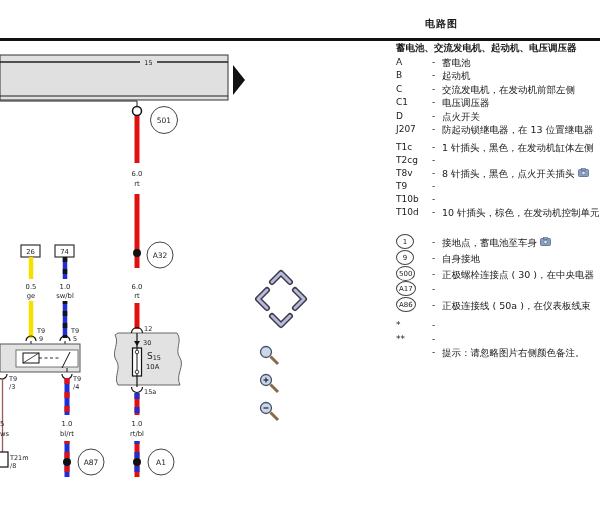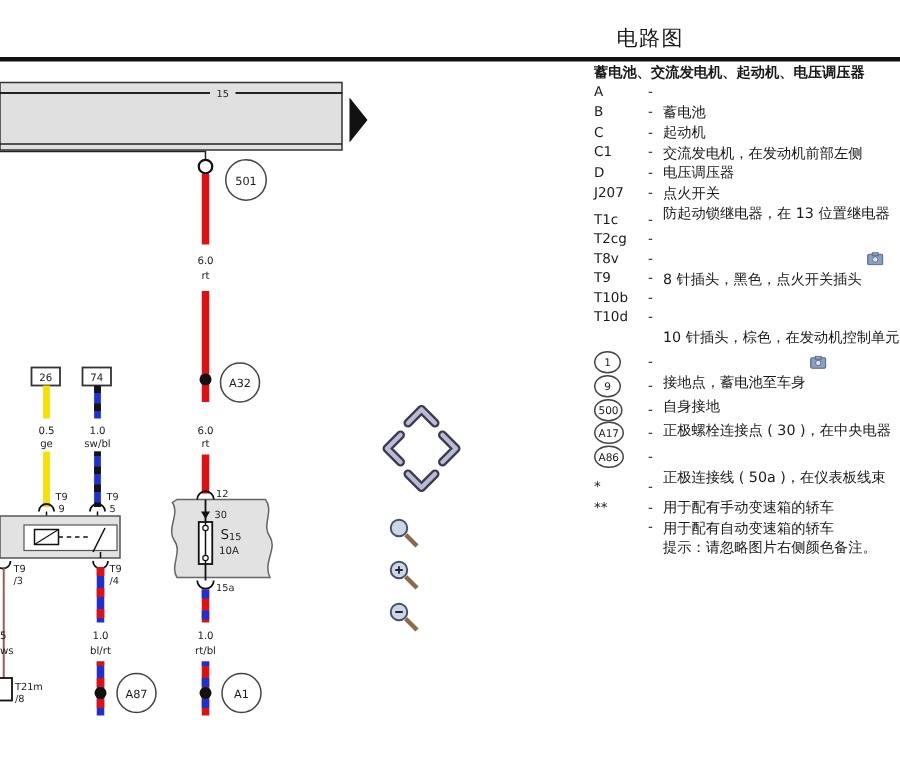--- a/index.html
+++ b/index.html
@@ -1,30 +1,30 @@
 <!DOCTYPE html>
 <html><head>
 <meta charset="utf-8">
 <style>
   html,body{margin:0;padding:0;background:#fff;}
   #canvas{position:relative;width:600px;height:505px;background:#ffffff;overflow:hidden;
           font-family:"DejaVu Sans","Liberation Sans",sans-serif;color:#1a1a1a;}
-  #page-title{position:absolute;left:411px;top:17px;font-size:14px;font-weight:400;letter-spacing:1px;}
+  #page-title{position:absolute;left:425px;top:17px;font-size:10px;font-weight:700;letter-spacing:1px;}
   #top-rule{position:absolute;left:0;top:38px;width:600px;height:2.5px;background:#111;}
   #diagram-svg{position:absolute;left:0;top:0;}
   svg text{font-family:"DejaVu Sans","Liberation Sans",sans-serif;fill:#1c1c1c;}
   .t7{font-size:6.8px;} .t65{font-size:6.5px;} .t8{font-size:7.5px;} .t9{font-size:9px;}
   .mid{text-anchor:middle;}
   
   #legend{position:absolute;left:396px;top:0;width:204px;height:505px;}
   .legend-title{position:absolute;left:0;width:220px;font-size:9.5px;font-weight:bold;white-space:nowrap;}
   .lrow{position:absolute;left:0;width:220px;height:15px;display:flex;align-items:flex-start;white-space:nowrap;}
   .lkey{flex:0 0 36px;font-size:9px;}
   .ldash{flex:0 0 10px;font-size:9px;}
-  .ltext{font-size:9.5px;margin-top:12px;}
+  .ltext{font-size:9.5px;}
   .circ{display:inline-block;border:1px solid #444;border-radius:50%;font-size:7px;line-height:8px;
         min-width:12px;padding:3px 2px 2px 2px;text-align:center;position:relative;top:-3px;}
   .cam{display:inline-block;margin-left:3px;vertical-align:-1px;}
 </style>
 </head>
 <body>
 
 <div id="canvas">
 
   <div id="page-title">电路图</div>
@@ -222,20 +222,21 @@
         <span class="ltext">点火开关</span>
       </div>
       <div class="lrow" style="top: 124px;">
         <span class="lkey">J207</span>
         <span class="ldash">-</span>
         <span class="ltext">防起动锁继电器，在 13 位置继电器</span>
       </div>
       <div class="lrow" style="top: 142px;">
         <span class="lkey">T1c</span>
         <span class="ldash">-</span>
+        <span class="ltext">1 针插头，黑色，在发动机缸体左侧</span>
       </div>
       <div class="lrow" style="top: 155px;">
         <span class="lkey">T2cg</span>
         <span class="ldash">-</span>
       </div>
       <div class="lrow" style="top: 168px;">
         <span class="lkey">T8v</span>
         <span class="ldash">-</span>
         <span class="ltext">8 针插头，黑色，点火开关插头</span>
         <svg width="11" height="9" class="cam">
@@ -282,26 +283,24 @@
         <span class="ldash">-</span>
       </div>
       <div class="lrow" style="top: 300px;">
         <span class="lkey"><span class="circ">A86</span></span>
         <span class="ldash">-</span>
         <span class="ltext">正极连接线 ( 50a )，在仪表板线束</span>
       </div>
       <div class="lrow" style="top: 320px;">
         <span class="lkey">*</span>
         <span class="ldash">-</span>
-        <span class="ltext">用于配有手动变速箱的轿车</span>
       </div>
       <div class="lrow" style="top: 334px;">
         <span class="lkey">**</span>
         <span class="ldash">-</span>
-        <span class="ltext">用于配有自动变速箱的轿车</span>
       </div>
       <div class="lrow" style="top: 347px;">
         <span class="lkey"></span>
         <span class="ldash">-</span>
         <span class="ltext">提示：请忽略图片右侧颜色备注。</span>
       </div>
     </div>
 
 </div>
 

